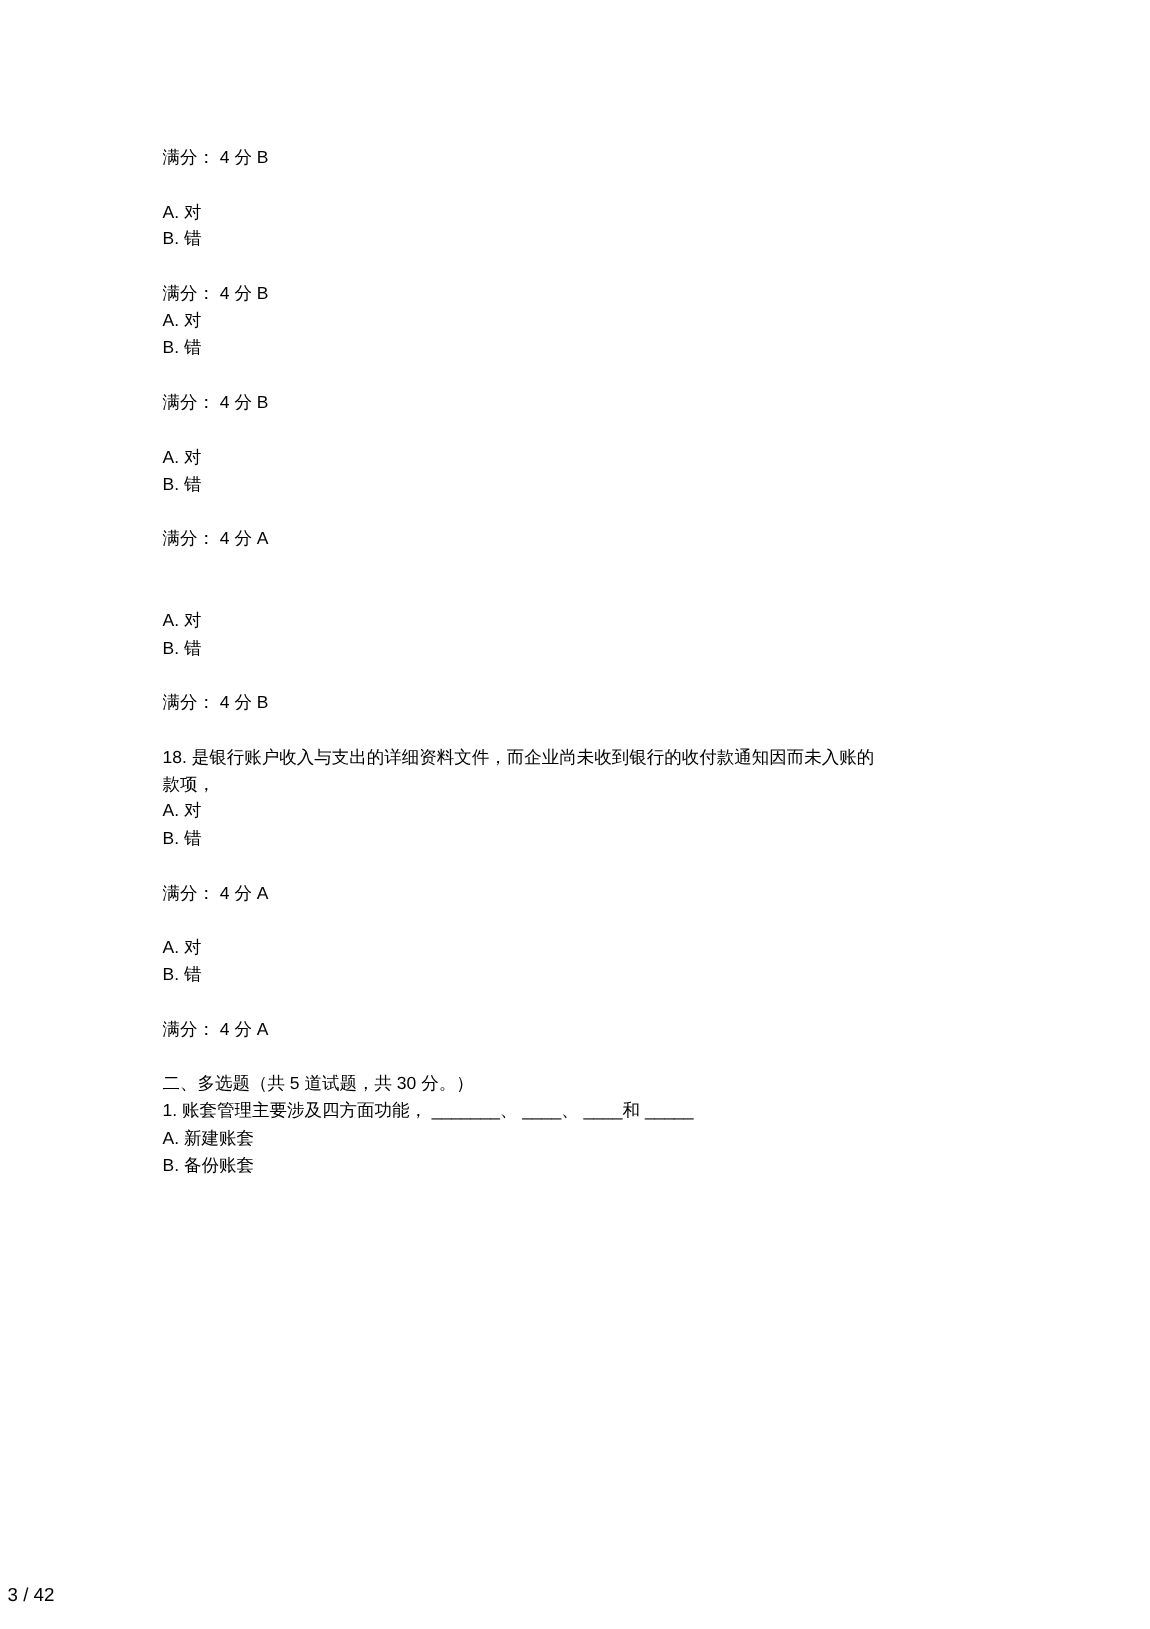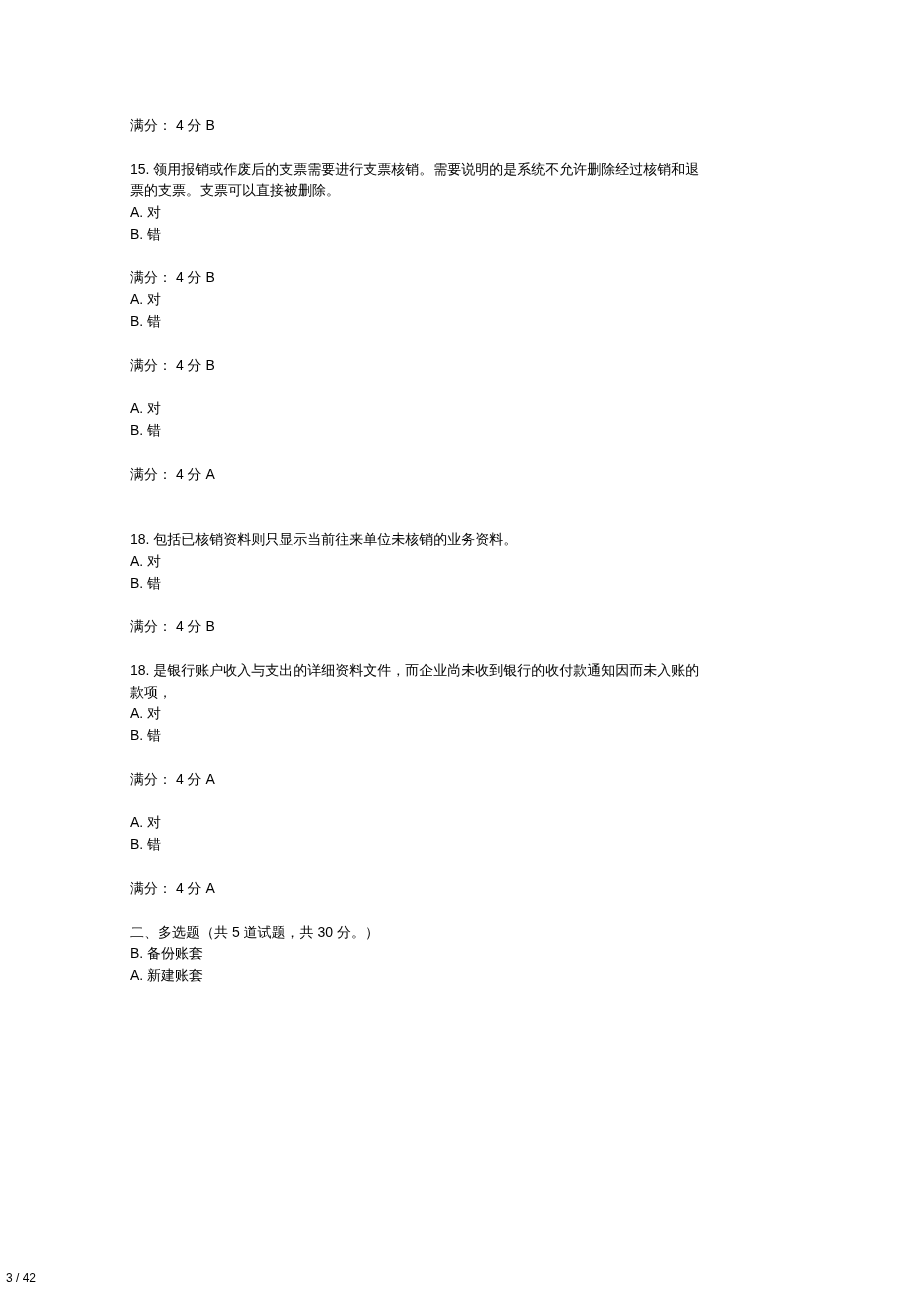--- a/index.html
+++ b/index.html
@@ -21,55 +21,53 @@
     line-height: 1.55;
     margin: 0;
   }
   .gap {
     height: 22px;
   }
   .page-number {
     position: absolute;
     left: 6px;
     bottom: 18px;
-    font-size: 12px;
+    font-size: 15px;
     color: #000;
   }
 </style>
 </head>
 <body>
 
 <div class="page">
 
   <p class="line"> 满分： 4 分 B</p>
 
   <div class="gap"></div>
 
-  <p class="line"><span>15.</span><span>   领用报销或作废后的支票需要进行支票核销。需要说明的是系统不允许删除经过核销和退票的支票。支票可以直接被删除。</span></p>
   <p class="line">A.  对</p>
   <p class="line">B.  错</p>
   <div class="gap"></div>
   <p class="line">满分： 4 分 B</p>
 
   <p class="line">A.  对</p>
   <p class="line">B.  错</p>
   <div class="gap"></div>
   <p class="line">满分： 4 分 B</p>
 
   <div class="gap"></div>
 
   <p class="line">A.  对</p>
   <p class="line">B.  错</p>
   <div class="gap"></div>
   <p class="line"> 满分： 4 分 A</p>
 
   <div class="gap"></div>
   <div class="gap"></div>
 
-  <p class="line"><span>18.</span><span>   包括已核销资料则只显示当前往来单位未核销的业务资料。</span></p>
   <p class="line">A.  对</p>
   <p class="line">B.  错</p>
   <div class="gap"></div>
   <p class="line"> 满分： 4 分 B</p>
 
   <div class="gap"></div>
 
   <p class="line"><span>18.</span><span>   是银行账户收入与支出的详细资料文件，而企业尚未收到银行的收付款通知因而未入账的款项，</span></p>
   <p class="line">A.  对</p>
   <p class="line">B.  错</p>
@@ -79,17 +77,18 @@
   <div class="gap"></div>
 
   <p class="line">A.  对</p>
   <p class="line">B.  错</p>
   <div class="gap"></div>
   <p class="line">满分： 4 分 A</p>
 
   <div class="gap"></div>
 
   <p class="line">二、多选题（共 5 道试题，共 30 分。）</p>
+  <p class="line"><span>1.</span><span>  账套管理主要涉及四方面功能，  _______、  ____、  ____和 _____</span></p>
+  <p class="line">A. 新建账套</p>
   <p class="line">B. 备份账套</p>
-  <p class="line">A. 新建账套</p>
 
   <div class="page-number">3 / 42</div>
 </div>
 
 </body></html>

